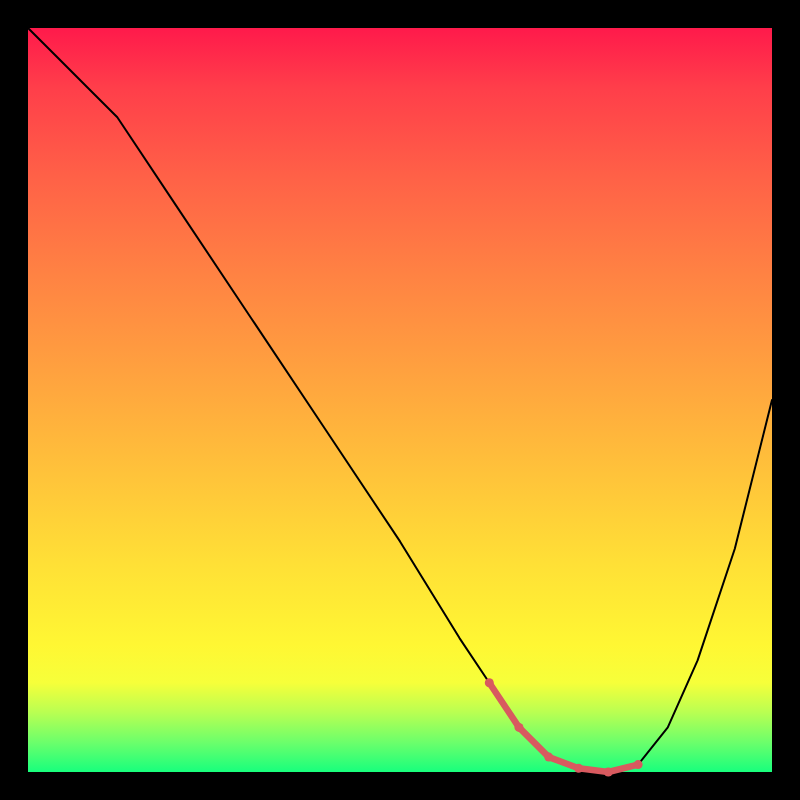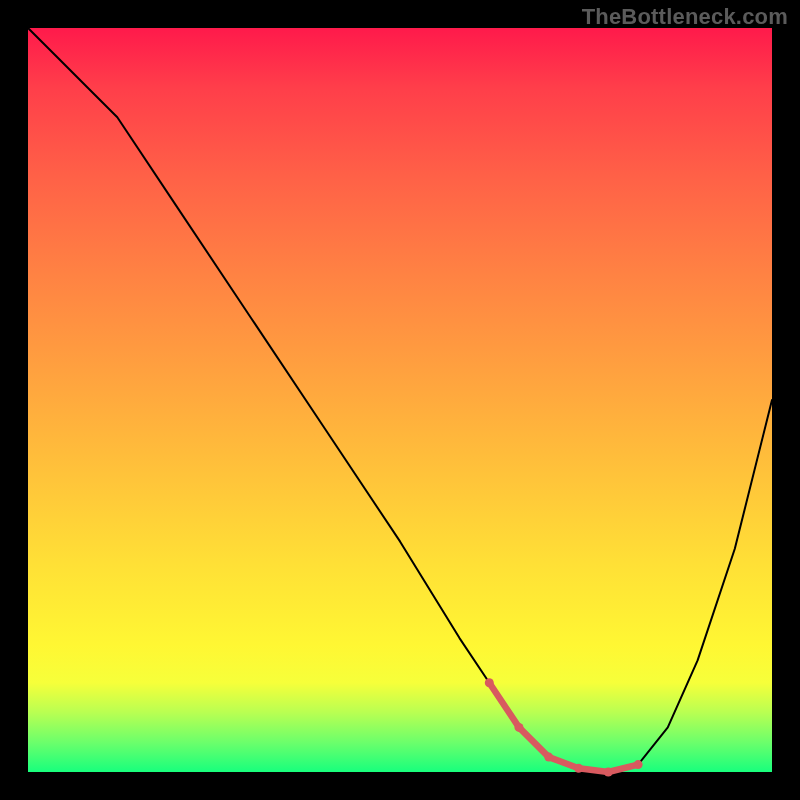--- a/index.html
+++ b/index.html
@@ -72,21 +72,20 @@
   }
   .marker-dot {
     fill: #d85a5f;
   }
 </style>
 </head>
 <body>
 
 <div class="frame">
 
-  <div class="watermark">TheBottleneck.com</div>
 
   <div class="plot">
     <svg class="curve" viewBox="0 0 744 744" preserveAspectRatio="none">
       <path id="main-curve" class="curve-path" d="M0.0 0.0 L29.8 29.8 L59.5 59.5 L89.3 89.3 L148.8 178.6 L223.2 290.2 L297.6 401.8 L372.0 513.4 L431.5 610.1 L461.3 654.7 L491.0 699.4 L520.8 729.1 L550.6 740.3 L580.3 744.0 L610.1 736.6 L639.8 699.4 L669.6 632.4 L706.8 520.8 L744.0 372.0"></path>
       <path id="highlight-curve" class="marker-path" d="M461.3 654.7 L491.0 699.4 L520.8 729.1 L550.6 740.3 L580.3 744.0 L610.1 736.6"></path>
       <g id="highlight-dots">
           <circle cx="461.3" cy="654.7" r="4.5" class="marker-dot"></circle>
           <circle cx="491.0" cy="699.4" r="4.5" class="marker-dot"></circle>
           <circle cx="520.8" cy="729.1" r="4.5" class="marker-dot"></circle>
           <circle cx="550.6" cy="740.3" r="4.5" class="marker-dot"></circle>

